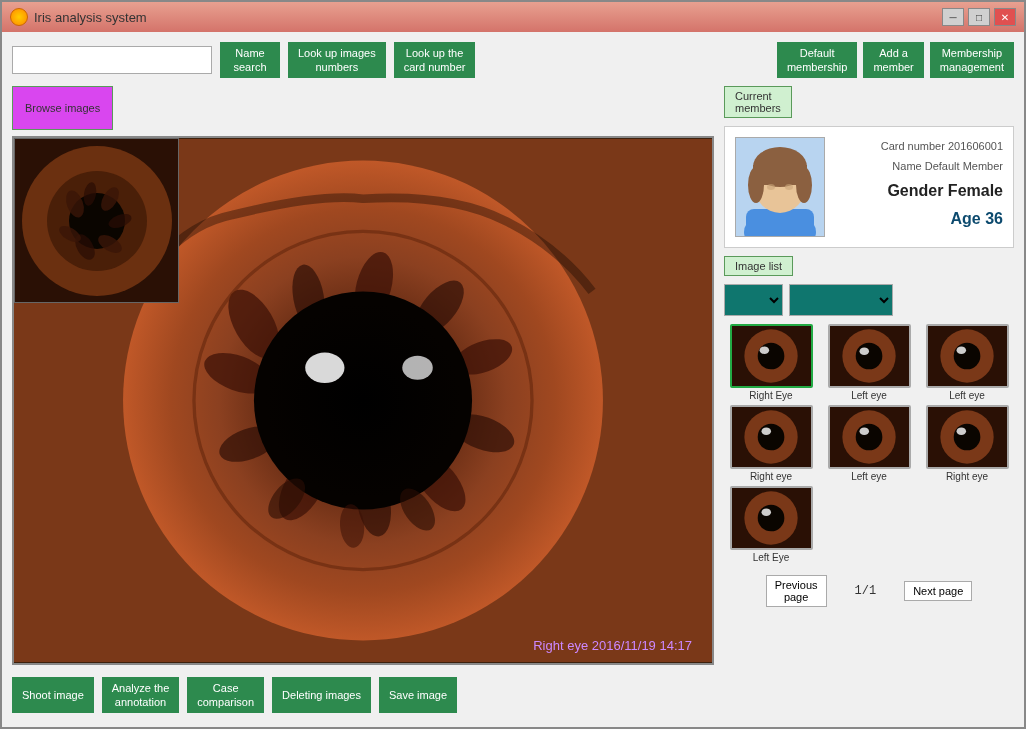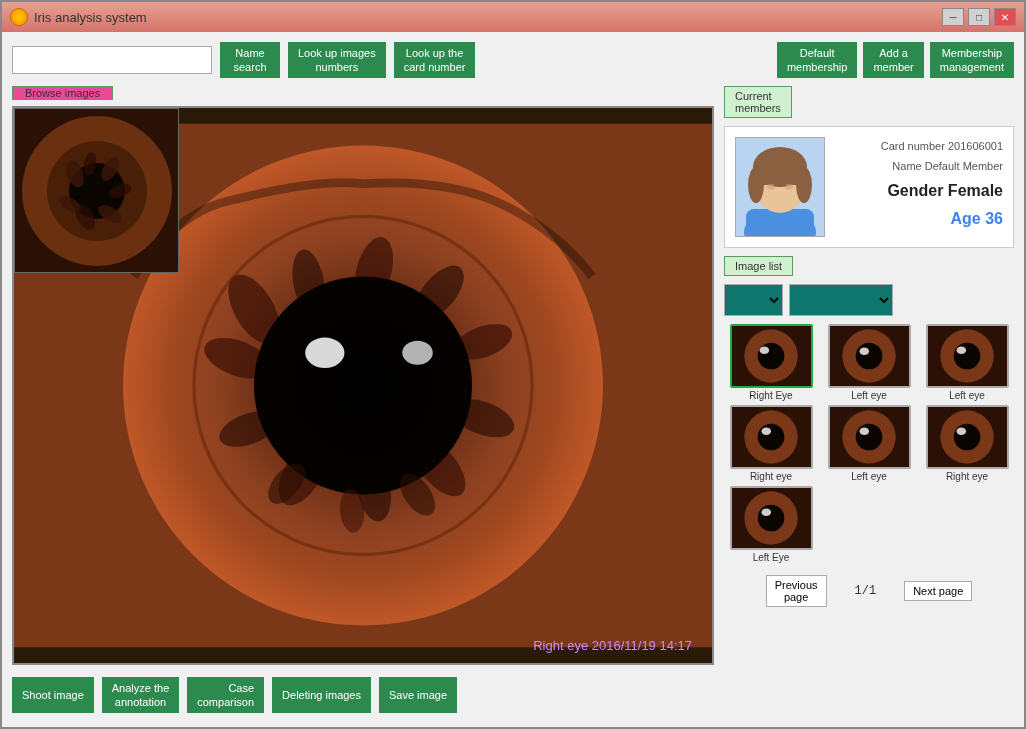--- a/index.html
+++ b/index.html
@@ -107,24 +107,24 @@
     .left-panel {
       display: flex;
       flex-direction: column;
       gap: 6px;
       flex: 1;
     }
     .browse-btn-area {
       display: flex;
     }
     .browse-btn {
-      background: #ec4899;
+      background: #d946ef;
       border: 1px solid #5a9a5a;
       color: #333;
-      padding: 0 12px;
+      padding: 15px 12px;
       cursor: pointer;
       font-size: 11px;
     }
     .main-image-container {
       background: #2a1a0a;
       border: 2px solid #888;
       position: relative;
       flex: 1;
       overflow: hidden;
     }
@@ -186,21 +186,21 @@
       line-height: 1.8;
     }
     .member-details .gender-age {
       font-size: 16px;
       font-weight: bold;
       color: #222;
     }
     .member-details .age {
       font-size: 16px;
       font-weight: bold;
-      color: #3b82f6;
+      color: #0c4a6e;
     }
     .image-list-label {
       background: #d0f0d0;
       border: 1px solid #5a9a5a;
       color: #333;
       padding: 3px 10px;
       font-size: 11px;
       width: fit-content;
     }
     .image-list-controls {
@@ -515,19 +515,19 @@
           <span class="page-num">1/1</span>
           <button class="page-btn">Next page</button>
         </div>
       </div>
     </div>
 
     <div class="bottom-bar">
       <button class="green-btn">Shoot image</button>
       <button class="green-btn" style="white-space:pre-line;">Analyze the
 annotation</button>
-      <button class="green-btn" style="white-space:pre-line;text-align:right;">Case
+      <button class="green-btn" style="white-space:pre-line;">Case
 comparison</button>
       <button class="green-btn">Deleting images</button>
       <button class="green-btn">Save image</button>
     </div>
   </div>
 </div>
 
 </body></html>

